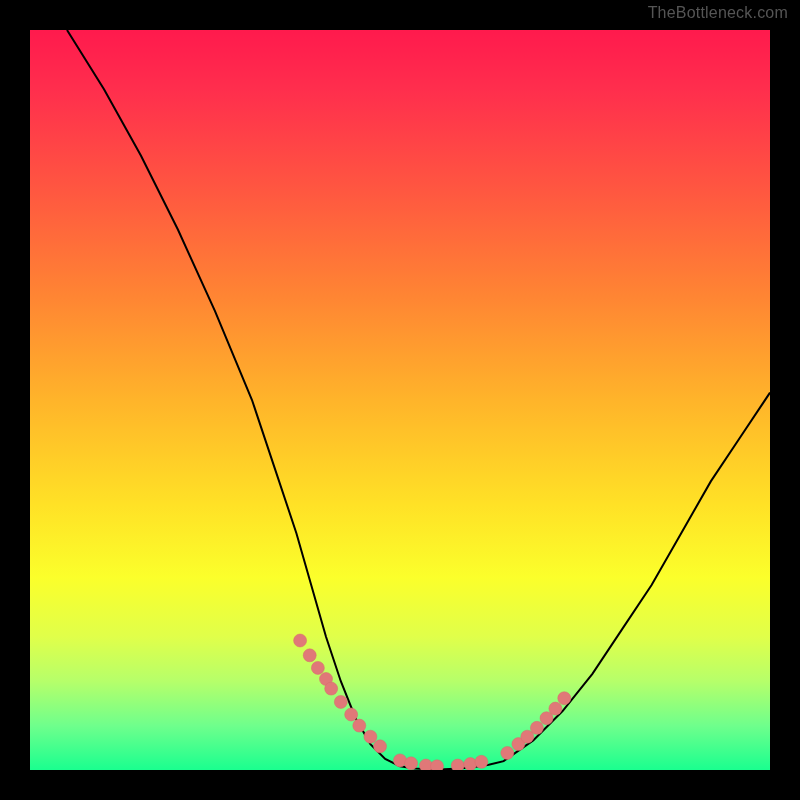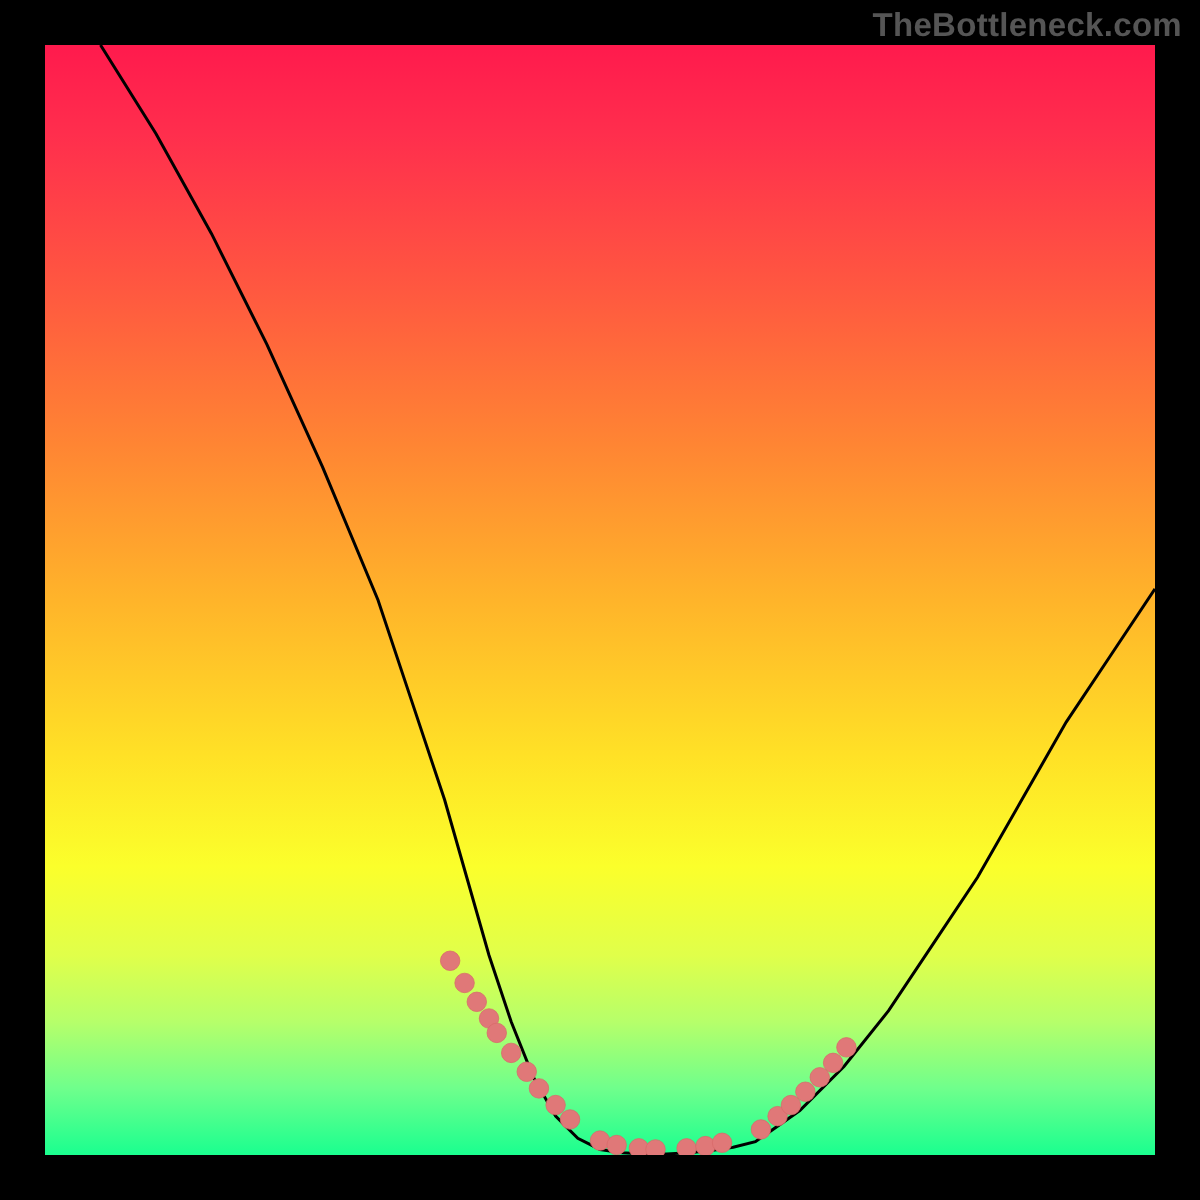--- a/index.html
+++ b/index.html
@@ -9,22 +9,22 @@
     background: #000;
     position: relative;
     overflow: hidden;
     font-family: Arial, Helvetica, sans-serif;
   }
   .watermark {
     position: absolute;
     top: 4px;
     right: 12px;
     color: #555;
-    font-size: 22px;
-    font-weight: 700;
+    font-size: 16px;
+    font-weight: 400;
     z-index: 3;
     letter-spacing: 0.2px;
   }
   .plot-area {
     position: absolute;
     left: 30px;
     top: 30px;
     width: 740px;
     height: 740px;
     background: linear-gradient(to bottom,

